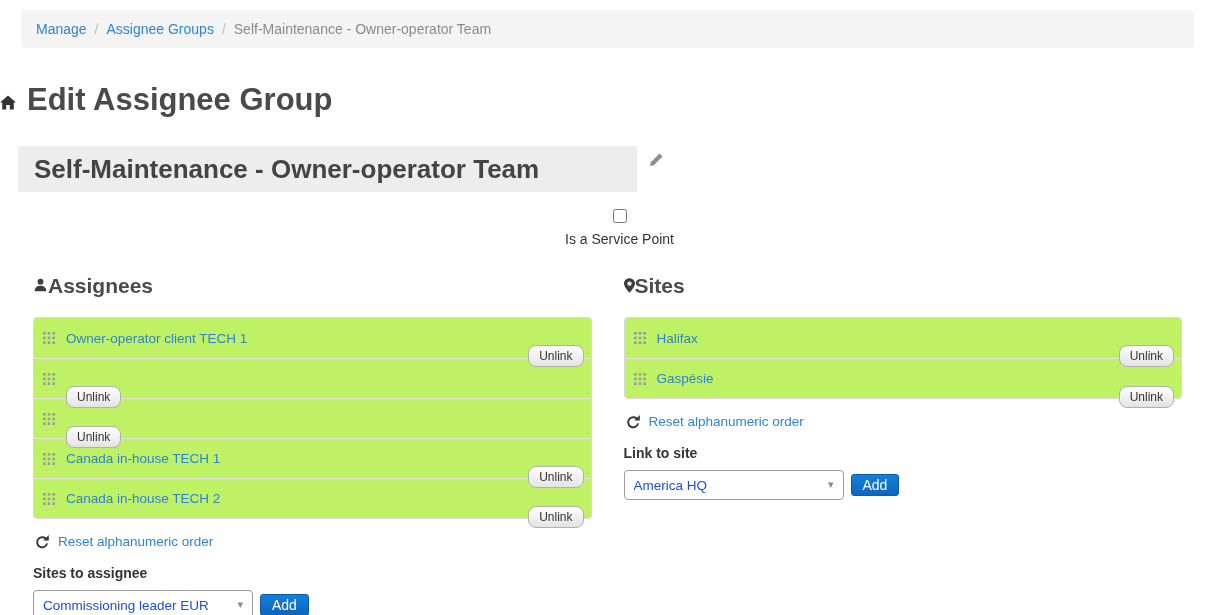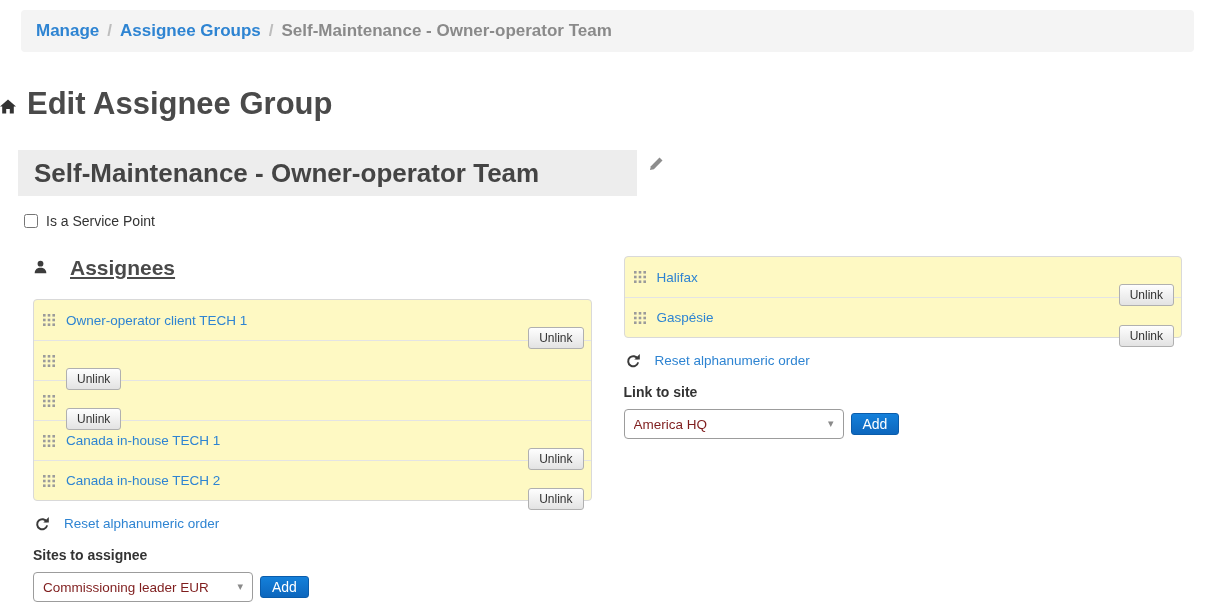--- a/index.html
+++ b/index.html
@@ -16,23 +16,22 @@
     overflow:hidden;
   }
   a{text-decoration:none;color:var(--link-color);cursor:pointer;}
 
   
   .breadcrumb{
     margin:10px 21px 0 21px;
     background:#f4f4f4;
     border-radius:4px;
     padding:11px 15px;
-    font-size:17px;
+    font-size:14px;
     white-space:nowrap;
-    font-weight:bold;
   }
   .breadcrumb .sep{color:#bdbdbd;margin:0 8px;}
   .breadcrumb .current{color:#8a8a8a;}
 
   
   .page-title{
     margin:34px 0 0 0;
     text-align:left;
     font-size:31px;
     font-weight:bold;
@@ -55,82 +54,81 @@
     font-weight:bold;
     color:#444;
     line-height:30px;
   }
   .edit-ic{margin:6px 0 0 12px;cursor:pointer;}
 
   
   .service-point{
     margin:17px 0 0 24px;
     display:flex;align-items:center;gap:8px;
-    font-size:14px;color:#333;
+    font-size:14px;color:#333;flex-direction:column;
   }
   .service-point input{width:14px;height:14px;margin:0;cursor:pointer;}
 
   
   .columns{
     display:flex;gap:32px;
     margin:27px 33px 0 33px;
   }
   .col{flex:1;min-width:0;}
   .col-heading{
-    display:flex;align-items:center;gap:22px;
+    display:flex;align-items:center;gap:0;
     font-size:21px;font-weight:bold;color:#4a4a4a;
     margin:0 0 19px 0;
-    text-decoration:underline;
   }
 
   
   .panel{
     border:1px solid #d9d9d9;
     border-radius:4px;
-    background:#fef9c3;
+    background:#bef264;
   }
   .row{
     display:flex;align-items:center;
     height:40px;
     padding:0 7px 0 9px;
     border-top:1px solid #e4e4e4;
   }
   .row:first-child{border-top:none;}
   .grip{margin-right:11px;cursor:grab;display:flex;}
   .row-link{flex:1;font-size:13.5px;}
   .unlink-btn{
     font-family:inherit;
     font-size:12px;color:#333;
     padding:3px 10px;
-    border:1px solid #b0b0b0;border-radius:3px;
+    border:1px solid #b0b0b0;border-radius:8px;
     background:linear-gradient(#fefefe,#e3e3e3);
     cursor:pointer;
     margin-top:36px;
   }
 
   
   .reset{
     margin-top:15px;
-    display:flex;align-items:center;gap:15px;
+    display:flex;align-items:center;gap:9px;
     font-size:13.5px;
     padding-left:2px;
     text-align:right;
   }
   .reset svg{display:block;}
 
   
   .link-to{margin-top:16px;padding-left:0;}
   .link-to-label{font-size:14px;font-weight:bold;color:#333;margin:0 0 9px 0;}
   .controls{display:flex;gap:7px;align-items:center;}
   .select-wrap{position:relative;width:220px;}
   .select-wrap select{
     width:100%;height:30px;
     -webkit-appearance:none;appearance:none;
     border:1px solid #9c9c9c;border-radius:4px;
-    background:#fff;color:#7f1d1d;
+    background:#fff;color:#1d4ed8;
     font-family:inherit;font-size:13.5px;
     padding:0 28px 0 9px;
     cursor:pointer;
   }
   .select-caret{
     position:absolute;right:10px;top:8px;
     font-size:11px;color:#8a8a8a;
     pointer-events:none;
   }
   .add-btn{
@@ -282,20 +280,26 @@
         <span class="select-wrap">
           <select id="assignee-select"><option>Commissioning leader EUR</option></select>
           <span class="select-caret">▾</span>
         </span>
         <button class="add-btn">Add</button>
       </div>
     </div>
   </div>
 
   <div class="col">
+    <div class="col-heading">
+      <span><svg width="11" height="15" viewBox="0 0 12 16">
+            <path d="M6 0 C2.7 0 0 2.6 0 5.9 0 10 6 16 6 16 s6-6 6-10.1 C12 2.6 9.3 0 6 0 z M6 8.3 a2.4 2.4 0 1 1 0-4.8 a2.4 2.4 0 0 1 0 4.8 z" fill="#3c3c3c"></path>
+          </svg></span>
+      <span>Sites</span>
+    </div>
     <div class="panel" id="site-list">
   <div class="row">
     <span class="grip">
       <svg width="12" height="12" viewBox="0 0 12 12" fill="#9b9b9b">
         <rect x="0" y="0" width="2.6" height="2.6"></rect>
               <rect x="4.7" y="0" width="2.6" height="2.6"></rect>
               <rect x="9.4" y="0" width="2.6" height="2.6"></rect>
         <rect x="0" y="4.7" width="2.6" height="2.6"></rect>
               <rect x="4.7" y="4.7" width="2.6" height="2.6"></rect>
               <rect x="9.4" y="4.7" width="2.6" height="2.6"></rect>

